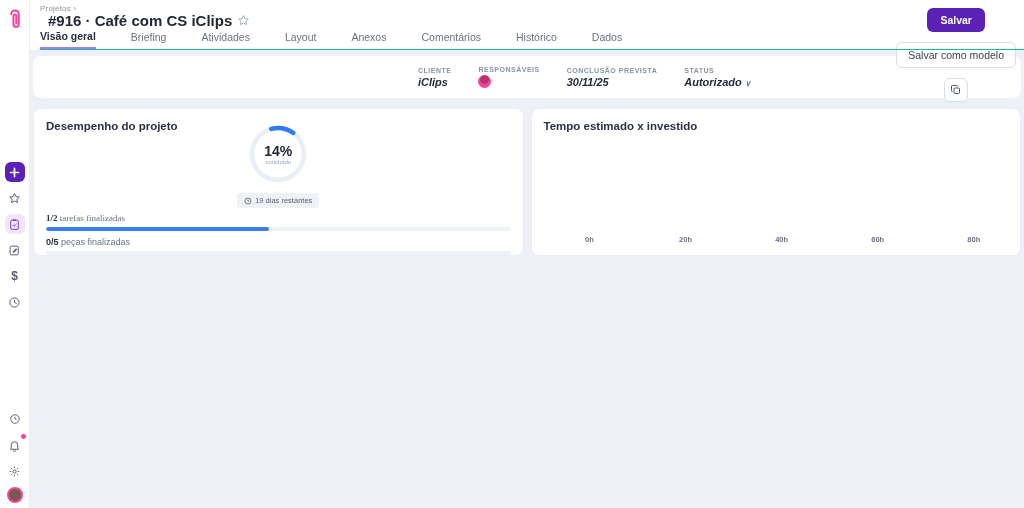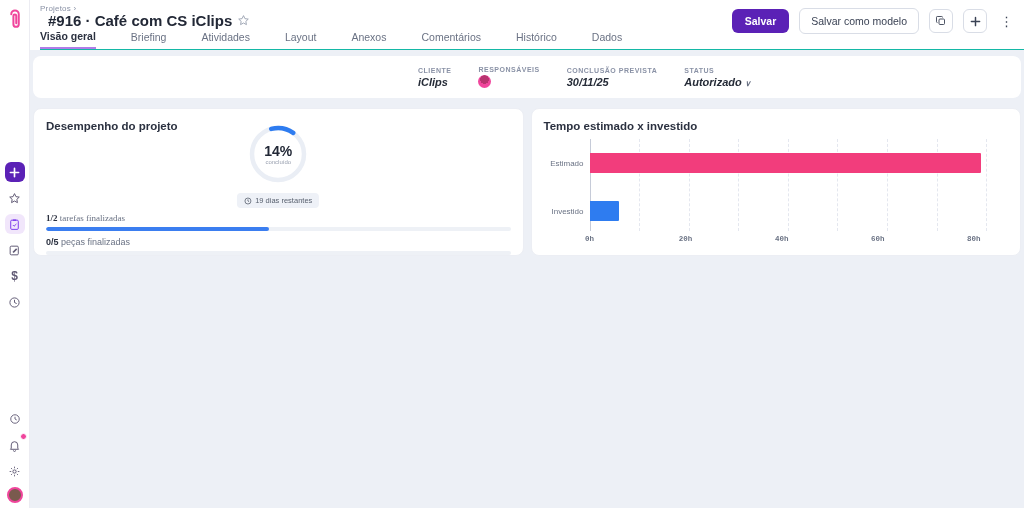--- a/index.html
+++ b/index.html
@@ -29,21 +29,21 @@
   
   .main { margin-left:30px; }
   .header { background:#fff; height:50px; position:relative; }
   .crumb { position:absolute; left:10px; top:4px; font-size:8px; color:#8a92a6; letter-spacing:.2px; }
   .title-row { position:absolute; left:10px; top:12px; display:flex; align-items:center; gap:5px; }
   .page-title { font-size:15px; font-weight:bold; color:#222836;margin-left:8px; }
   .tabs { position:absolute; left:10px; right:0; bottom:0; display:flex; gap:35px;
     border-bottom:1px solid #14b8a6; height:20px; }
   .tab { font-size:10.5px; color:#6a7284; padding-bottom:6px; cursor:pointer; white-space:nowrap; background:none; border:none; font-family:inherit; }
   .tab.active { color:#2b3140; font-weight:bold; border-bottom:2px solid #b07ce8; }
-  .hdr-actions { position:absolute; right:8px; top:8px; display:flex; align-items:center; gap:10px; }
+  .hdr-actions { position:absolute; right:8px; top:8px; display:flex; align-items:center; gap:10px;flex-direction:column; }
   .btn-primary { background:#5b21b6; color:#fff; font-size:10.5px; font-weight:bold;
     border:none; border-radius:6px; padding:6px 13px; cursor:pointer; font-family:inherit; }
   .btn-outline { background:#fff; color:#3a4254; font-size:10.5px;
     border:1px solid #d9dde6; border-radius:6px; padding:6px 11px; cursor:pointer; font-family:inherit; }
   .icon-btn { width:24px; height:24px; border:1px solid #d9dde6; border-radius:6px;
     background:#fff; display:flex; align-items:center; justify-content:center; cursor:pointer; }
   .kebab { font-size:13px; color:#3a4254; letter-spacing:0; cursor:pointer; padding:0 3px; background:none; border:none; }
 
   
   .content { padding:6px 3px 0 3px; }
@@ -79,21 +79,21 @@
 
   
   .chart-body { position:absolute; left:12px; right:14px; top:30px; height:92px; }
   .chart-labels { position:absolute; left:0; top:0; width:46px; height:100%; }
   .ylab { position:absolute; right:6px; font-size:8px; color:#6a7284; transform:translateY(-50%); }
   .chart-canvas { position:absolute; left:46px; right:0; top:0; height:100%; }
   .gridline { position:absolute; top:0; bottom:0; width:0;
     border-left:1px dashed #e4e7ef; }
   .gridline.axis { border-left:1px solid #c6cbd8; }
   .bar { position:absolute; height:20px; border-radius:0 1px 1px 0; }
-  .chart-xaxis { position:absolute; left:58px; right:27px; top:126px; height:10px;font-family:Liberation Mono, monospace; }
+  .chart-xaxis { position:absolute; left:58px; right:27px; top:126px; height:10px; }
   .xtick { position:absolute; transform:translateX(-50%); font-size:7.5px; color:#6a7284; font-weight:bold; }
 
   
   .linked-head { display:flex; align-items:center; }
   .count-badge { width:13px; height:13px; border-radius:50%; background:#7c3aed; color:#fff;
     font-size:8px; font-weight:bold; display:flex; align-items:center; justify-content:center; margin-left:5px; }
   .filter { margin-left:auto; font-size:9.5px; color:#6a7284; cursor:pointer; }
   .linked-item { display:flex; align-items:center; gap:12px; margin-top:14px; padding-left:2px; cursor:pointer; }
   .linked-item span.lbl { font-size:9.5px; color:#6a7284; }
   .ver-mais { position:absolute; right:14px; bottom:10px; font-size:9.5px; font-weight:bold;
@@ -256,39 +256,20 @@
         <div class="prog-row r2">
           <div class="prog-label"><b>0/5</b><span> peças finalizadas</span></div>
           <div class="track">
               <div class="fill" id="pieces-fill" style="width: 0%;"></div>
             </div>
         </div>
       </section>
 
       <section class="card">
         <h3 class="card-title">Tempo estimado x investido</h3>
-        <div class="chart-body">
-          <div class="chart-labels" id="chart-labels">
-              <span class="ylab" style="top: 24px;">Estimado</span>
-              <span class="ylab" style="top: 72px;">Investido</span>
-            </div>
-          <div class="chart-canvas" id="chart-canvas">
-              <div class="gridline axis" style="left: 0%;"></div>
-              <div class="gridline" style="left: 11.9048%;"></div>
-              <div class="gridline" style="left: 23.8095%;"></div>
-              <div class="gridline" style="left: 35.7143%;"></div>
-              <div class="gridline" style="left: 47.619%;"></div>
-              <div class="gridline" style="left: 59.5238%;"></div>
-              <div class="gridline" style="left: 71.4286%;"></div>
-              <div class="gridline" style="left: 83.3333%;"></div>
-              <div class="gridline" style="left: 95.2381%;"></div>
-              <div class="bar" style="top: 14px; left: 0px; width: 94.0476%; background: rgb(242, 61, 124);"></div>
-              <div class="bar" style="top: 62px; left: 0px; width: 7.14286%; background: rgb(46, 124, 240);"></div>
-            </div>
-        </div>
         <div class="chart-xaxis" id="chart-xaxis">
             <span class="xtick" style="left: 0%;">0h</span>
             <span class="xtick" style="left: 23.8095%;">20h</span>
             <span class="xtick" style="left: 47.619%;">40h</span>
             <span class="xtick" style="left: 71.4286%;">60h</span>
             <span class="xtick" style="left: 95.2381%;">80h</span>
           </div>
       </section>
 
     </div>

